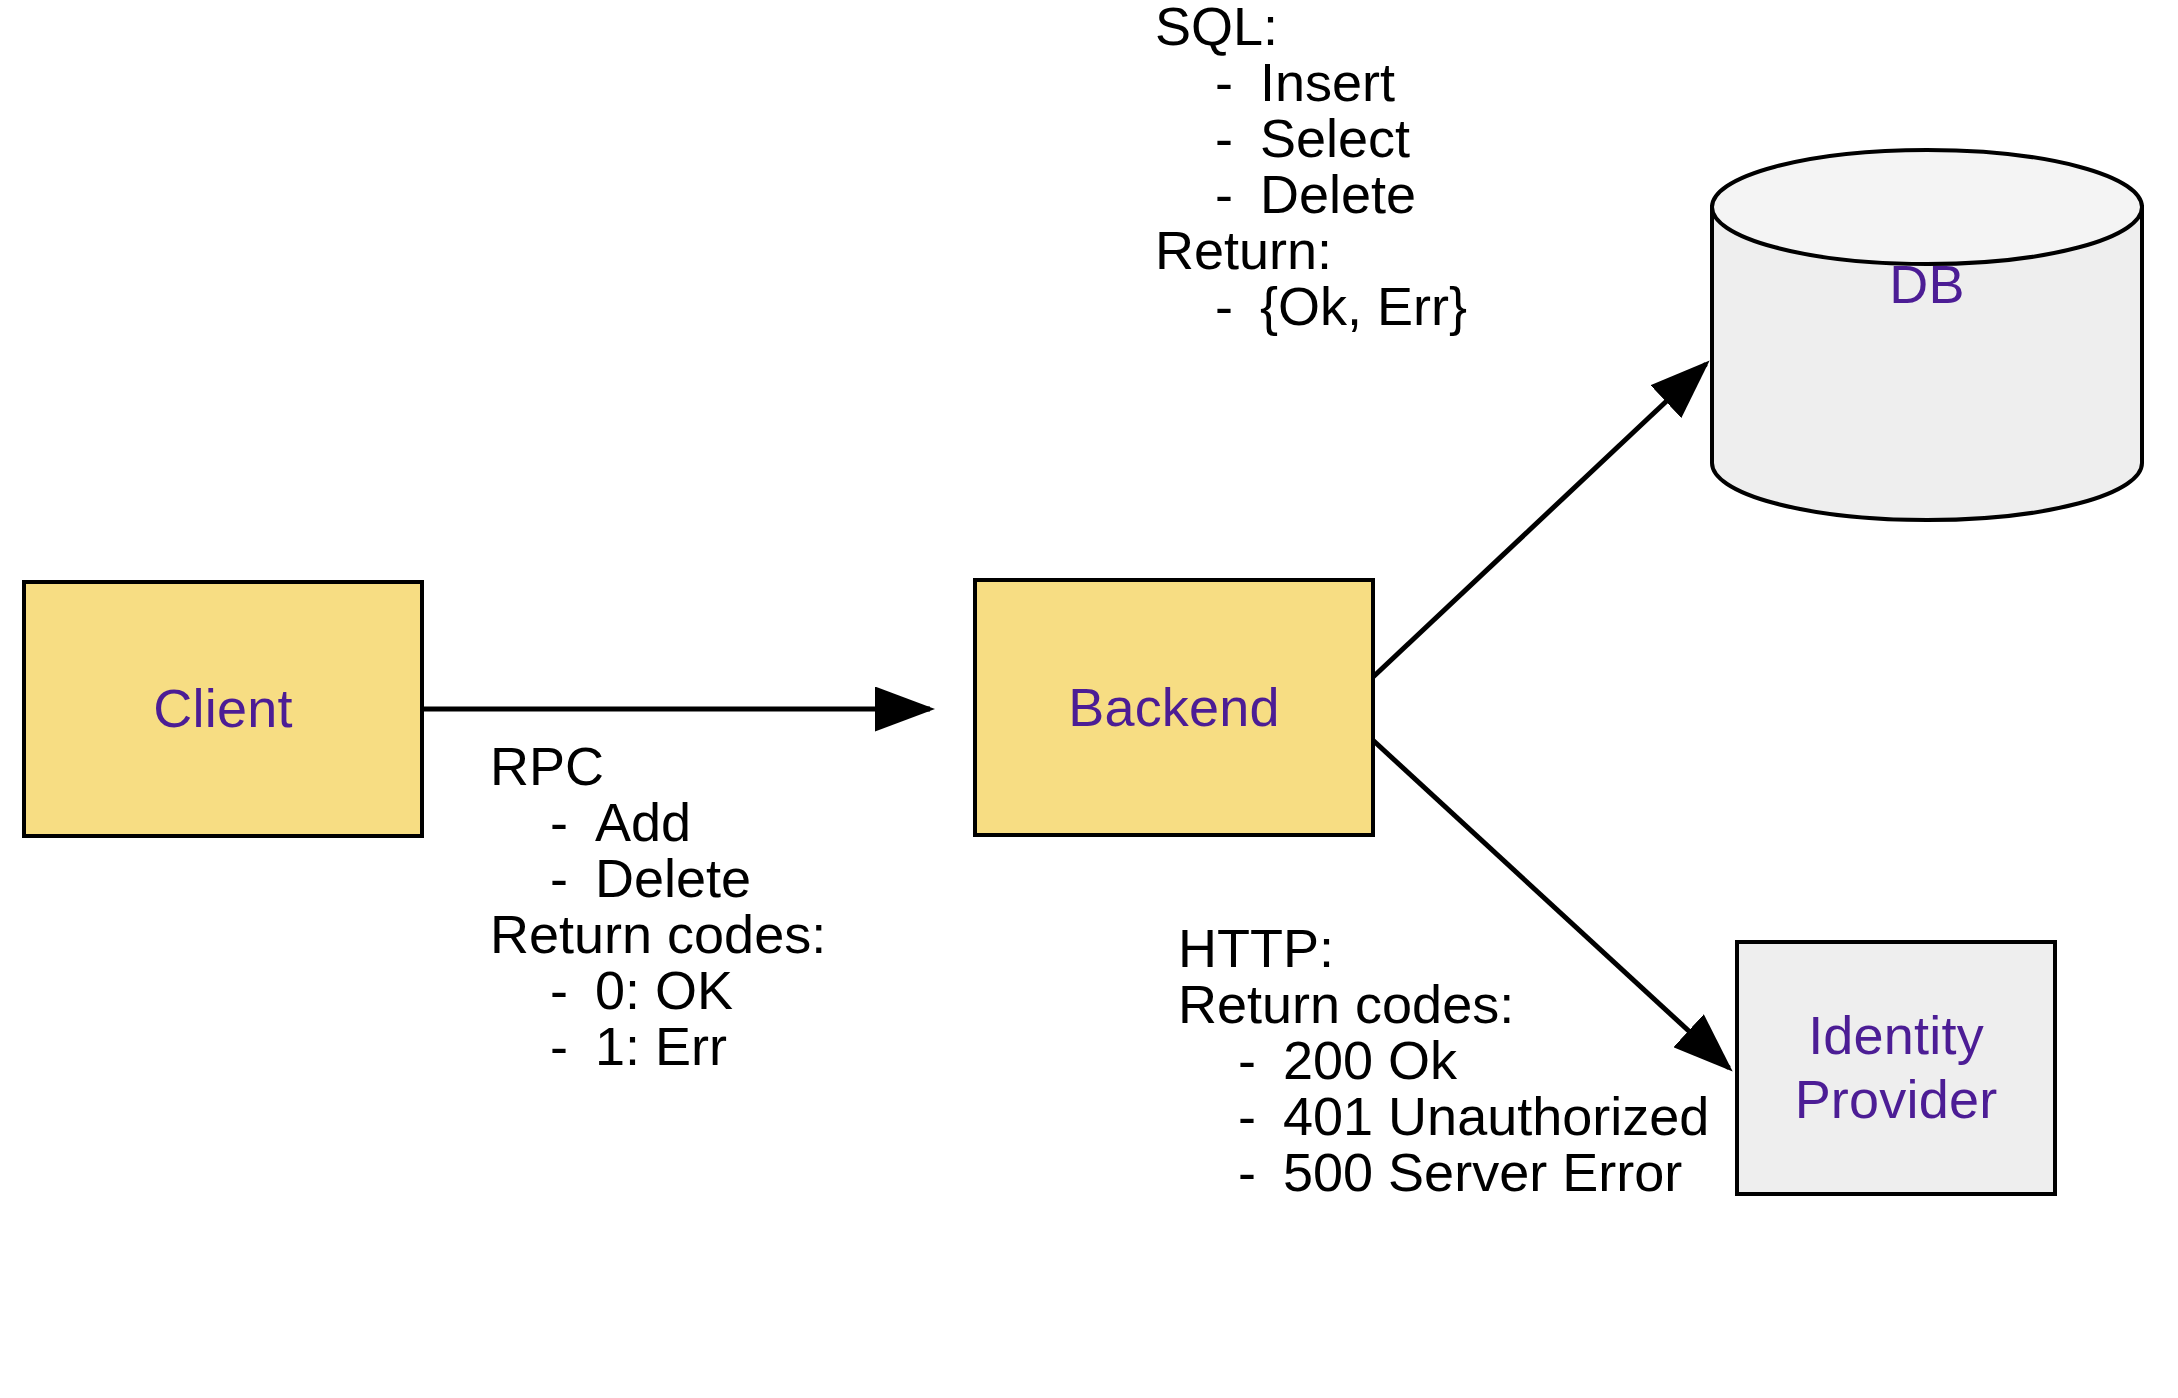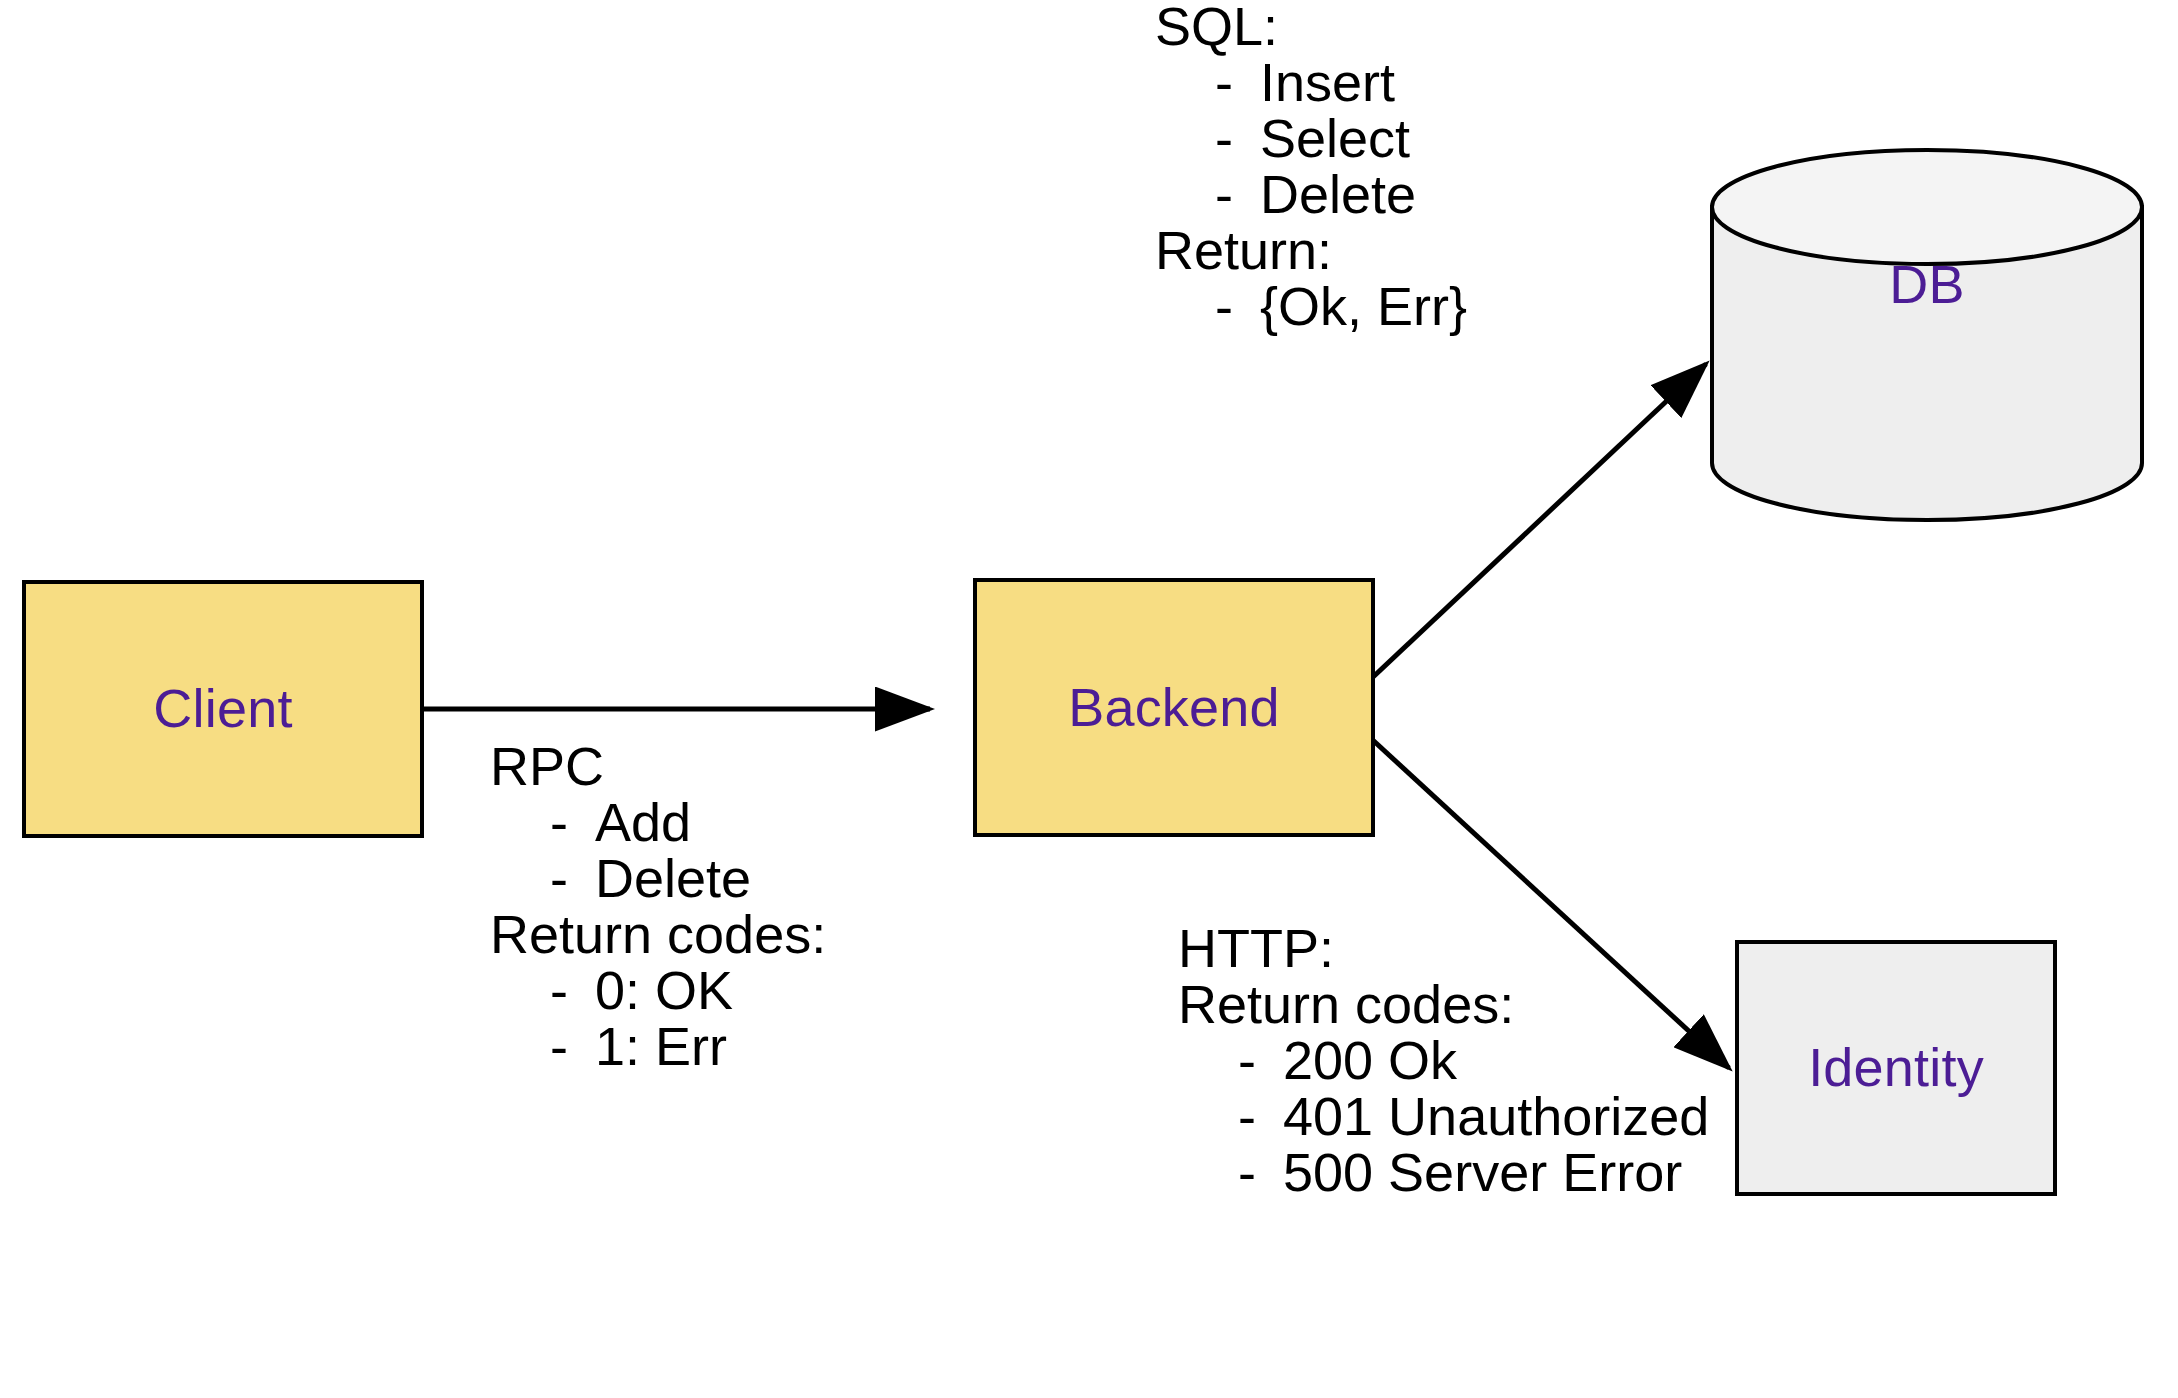--- a/index.html
+++ b/index.html
@@ -111,20 +111,21 @@
     <span>Backend</span>
   </div>
 
   <div class="node node-db-label">
     <span>DB</span>
   </div>
 
   <div class="node node-rect node-idp">
     <div>
       <div>Identity</div>
+      <div>Provider</div>
     </div>
   </div>
 
   <div class="ann ann-sql">
     <div class="ann-head">SQL:</div>
     <div class="ann-item">
       <span class="dash">-</span><span>Insert</span>
     </div>
     <div class="ann-item">
       <span class="dash">-</span><span>Select</span>

